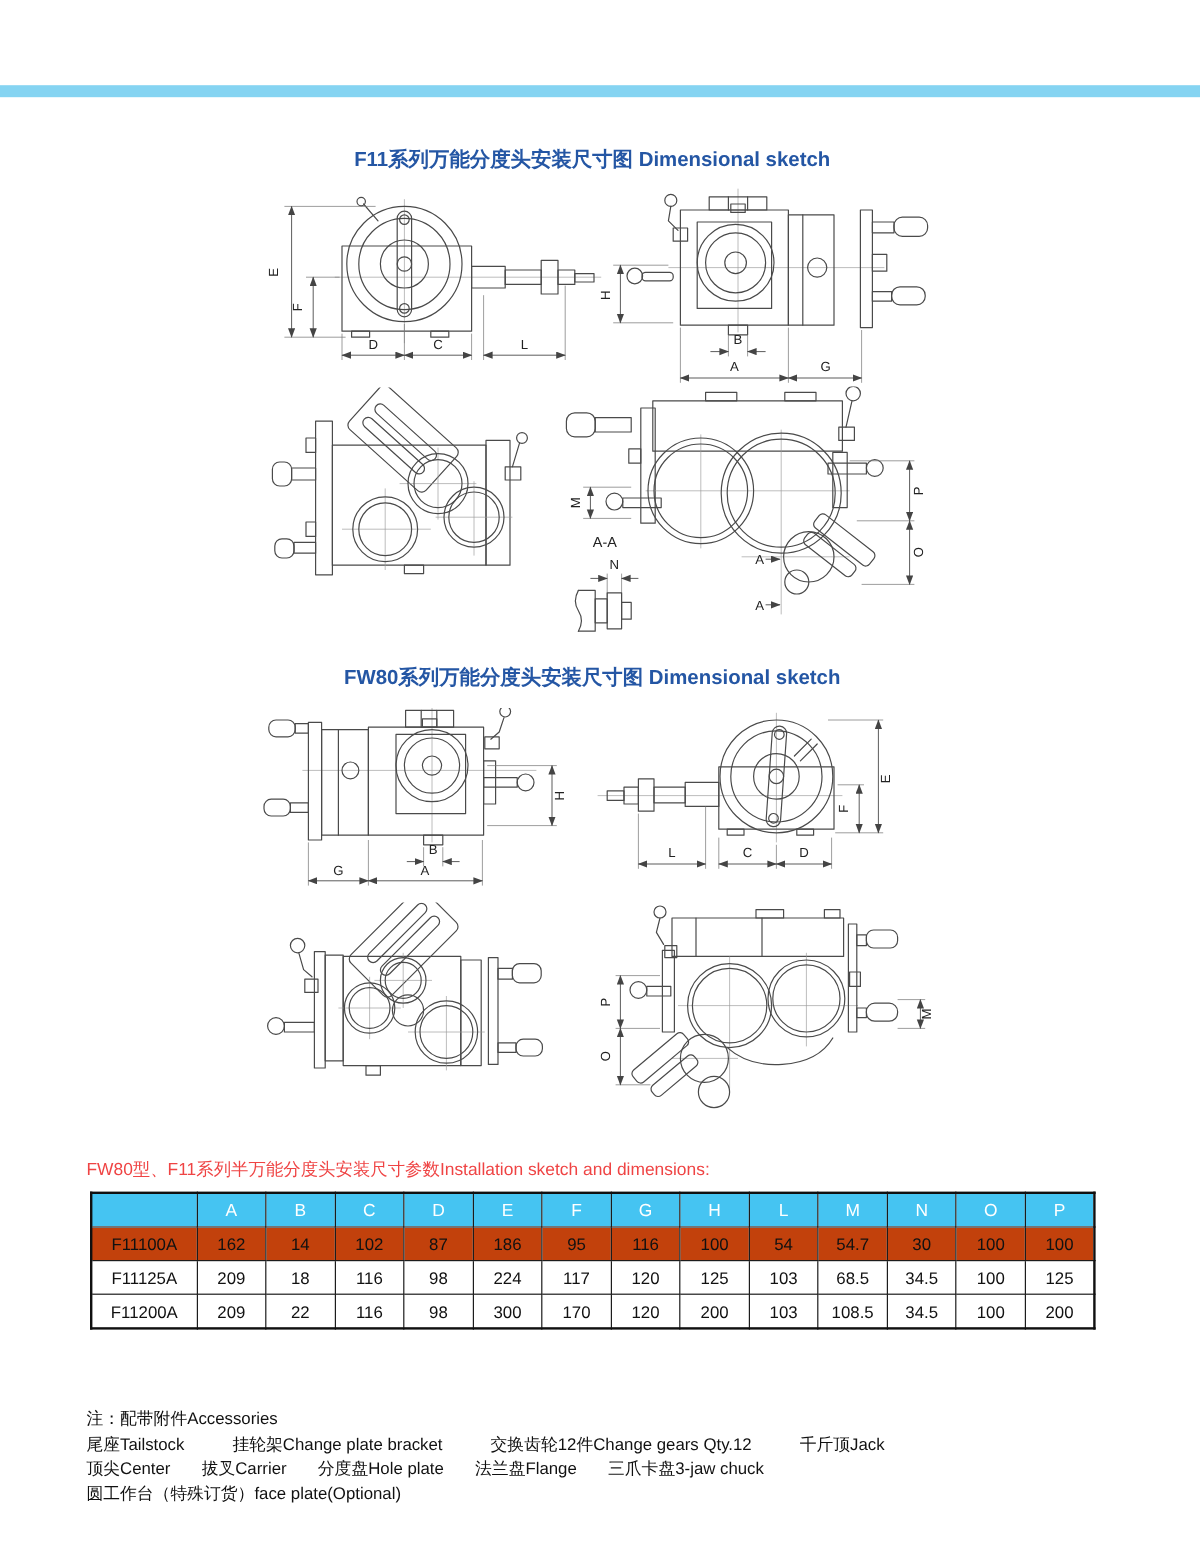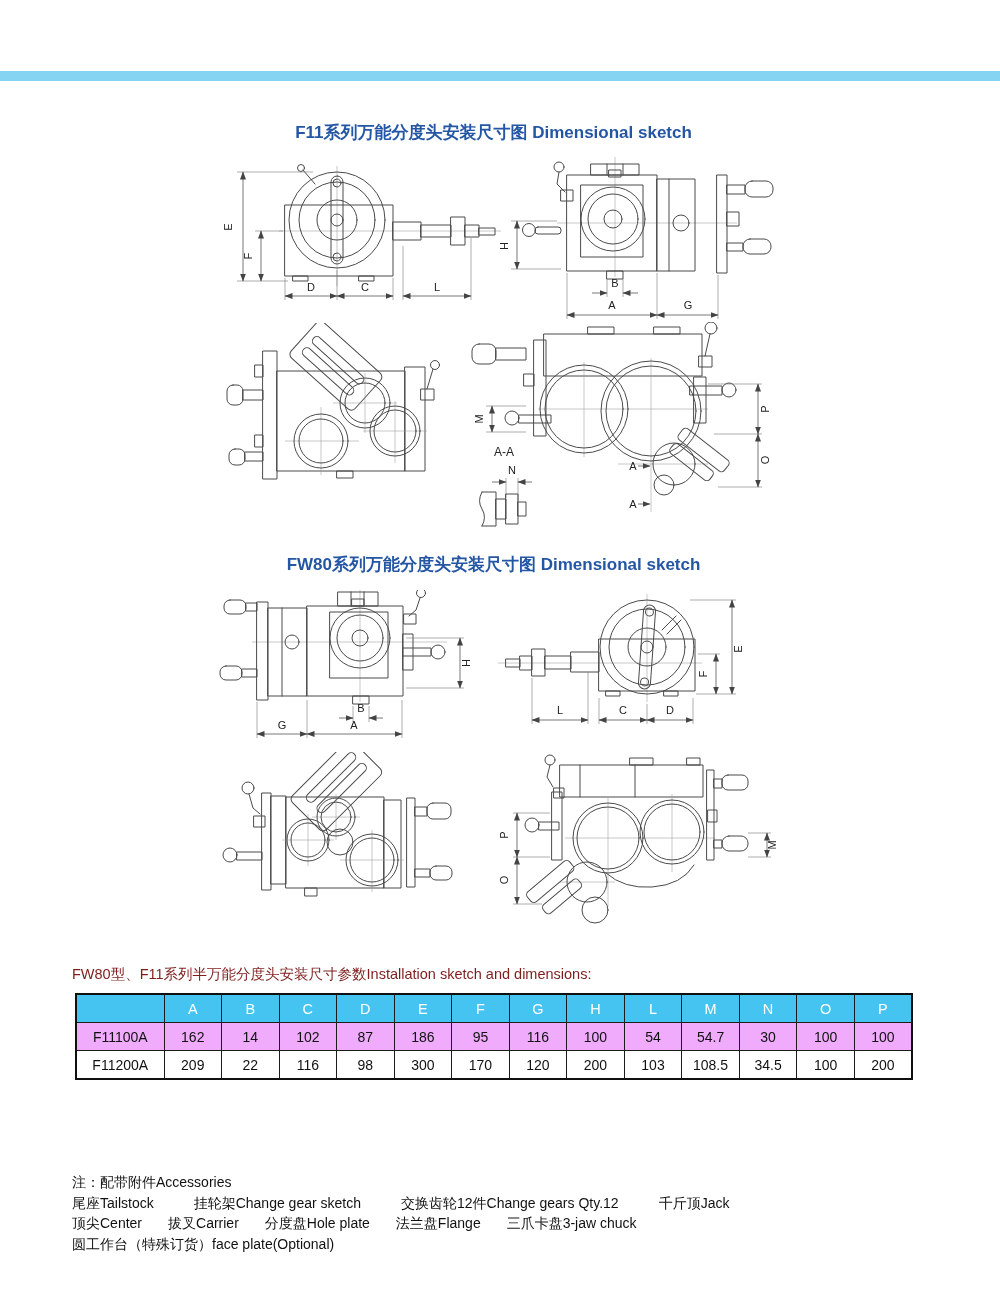--- a/index.html
+++ b/index.html
@@ -9,26 +9,26 @@
   .sec-title{position:absolute;left:0;width:987px;text-align:center;margin:0;
              font-size:17px;font-weight:bold;color:#2456a4;}
   .t1{top:121px;} .t2{top:553px;}
   .dwg{position:absolute;}
   .st{stroke:#4a4a4a;fill:none;stroke-width:1;stroke-linejoin:round;stroke-linecap:round;}
   .dim{stroke:#555;fill:none;stroke-width:0.8;}
   .ext{stroke:#777;fill:none;stroke-width:0.6;}
   .cl{stroke:#9a9a9a;fill:none;stroke-width:0.55;}
   .dlab{font-family:"Liberation Sans","DejaVu Sans",sans-serif;font-size:11px;fill:#222;}
   .dlab2{font-family:"Liberation Sans","DejaVu Sans",sans-serif;font-size:12px;fill:#222;}
-  .caption{position:absolute;left:72px;top:965px;font-size:14.5px;color:#7f1d1d;}
+  .caption{position:absolute;left:72px;top:965px;font-size:14.5px;color:#ef4444;}
   .dimtable{position:absolute;left:75px;top:993px;width:838px;border-collapse:collapse;
             table-layout:fixed;border:2px solid #101010;font-size:14px;color:#111;}
   .dimtable th,.dimtable td{border:1px solid #1c1c1c;text-align:center;height:27px;padding:0;overflow:hidden;}
   .dimtable thead th{background:#45c4f2;color:#ffffff;font-weight:normal;font-size:14.5px;}
-  .dimtable tr.alt td{background:#f0abfc;margin-top:35px;}
+  .dimtable tr.alt td{background:#c2410c;margin-top:35px;}
   col.c0{width:88px;}
   .notes{position:absolute;left:72px;top:1172px;font-size:14px;color:#111;line-height:20.6px;}
   .note-line.l1 span{margin-right:40px;}
   .note-line.l2 span{margin-right:26px;}
 </style>
 </head>
 <body>
 
 <div class="page">
 
@@ -491,20 +491,36 @@
         <td>95</td>
         <td>116</td>
         <td>100</td>
         <td>54</td>
         <td>54.7</td>
         <td>30</td>
         <td>100</td>
         <td>100</td>
       </tr>
       <tr>
+        <td>F11125A</td>
+        <td>209</td>
+        <td>18</td>
+        <td>116</td>
+        <td>98</td>
+        <td>224</td>
+        <td>117</td>
+        <td>120</td>
+        <td>125</td>
+        <td>103</td>
+        <td>68.5</td>
+        <td>34.5</td>
+        <td>100</td>
+        <td>125</td>
+      </tr>
+      <tr>
         <td>F11200A</td>
         <td>209</td>
         <td>22</td>
         <td>116</td>
         <td>98</td>
         <td>300</td>
         <td>170</td>
         <td>120</td>
         <td>200</td>
         <td>103</td>
@@ -512,21 +528,21 @@
         <td>34.5</td>
         <td>100</td>
         <td>200</td>
       </tr>
     </tbody>
   </table>
 
   <div class="notes">
     <div class="note-h">注：配带附件Accessories</div>
     <div class="note-line l1">
-      <span>尾座Tailstock</span><span>挂轮架Change gear sketch</span><span>交换齿轮12件Change gears Qty.12</span><span>千斤顶Jack</span>
+      <span>尾座Tailstock</span><span>挂轮架Change plate bracket</span><span>交换齿轮12件Change gears Qty.12</span><span>千斤顶Jack</span>
     </div>
     <div class="note-line l2">
       <span>顶尖Center</span><span>拔叉Carrier</span><span>分度盘Hole plate</span><span>法兰盘Flange</span><span>三爪卡盘3-jaw chuck</span>
     </div>
     <div class="note-line l3">圆工作台（特殊订货）face plate(Optional)</div>
   </div>
 
 </div>
 
 </body></html>

